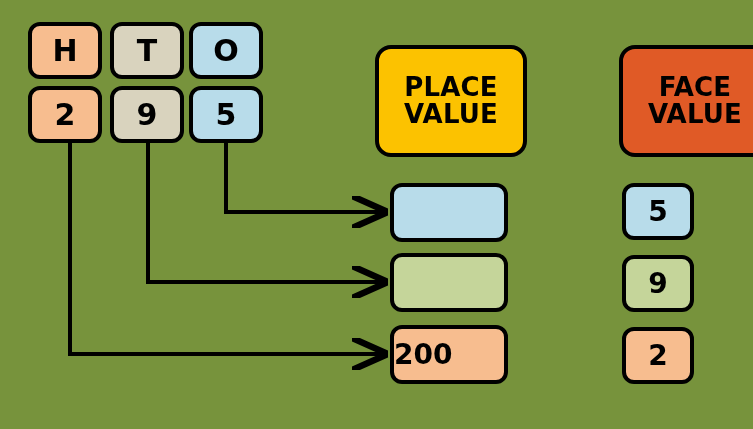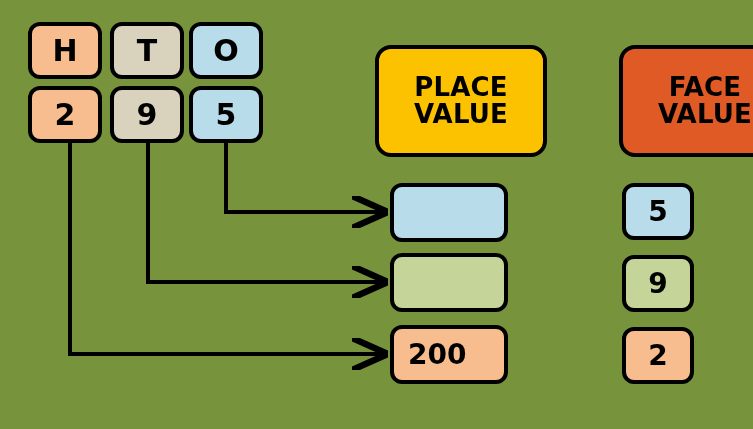--- a/index.html
+++ b/index.html
@@ -28,38 +28,37 @@
     line-height: 1.05;
     user-select: none;
   }
 
   
   .hto-head { width: 74px; height: 57px; font-size: 30px; }
   .hto-digit { width: 74px; height: 57px; font-size: 30px; }
 
   
   .banner {
-    width: 172px;
+    width: 152px;
     height: 112px;
     border-radius: 16px;
     font-size: 26px;
     flex-direction: column;
     text-align: center;
     letter-spacing: 0.2px;
   }
   .banner .line { display: block; }
 
   
   .pv-box {
     width: 118px;
     height: 59px;
     border-radius: 12px;
     font-size: 28px;
     justify-content: flex-start;
-    padding-left: 14px;
   }
 
   
   .fv-box {
     width: 72px;
     height: 57px;
     border-radius: 12px;
     font-size: 28px;
   }
 

